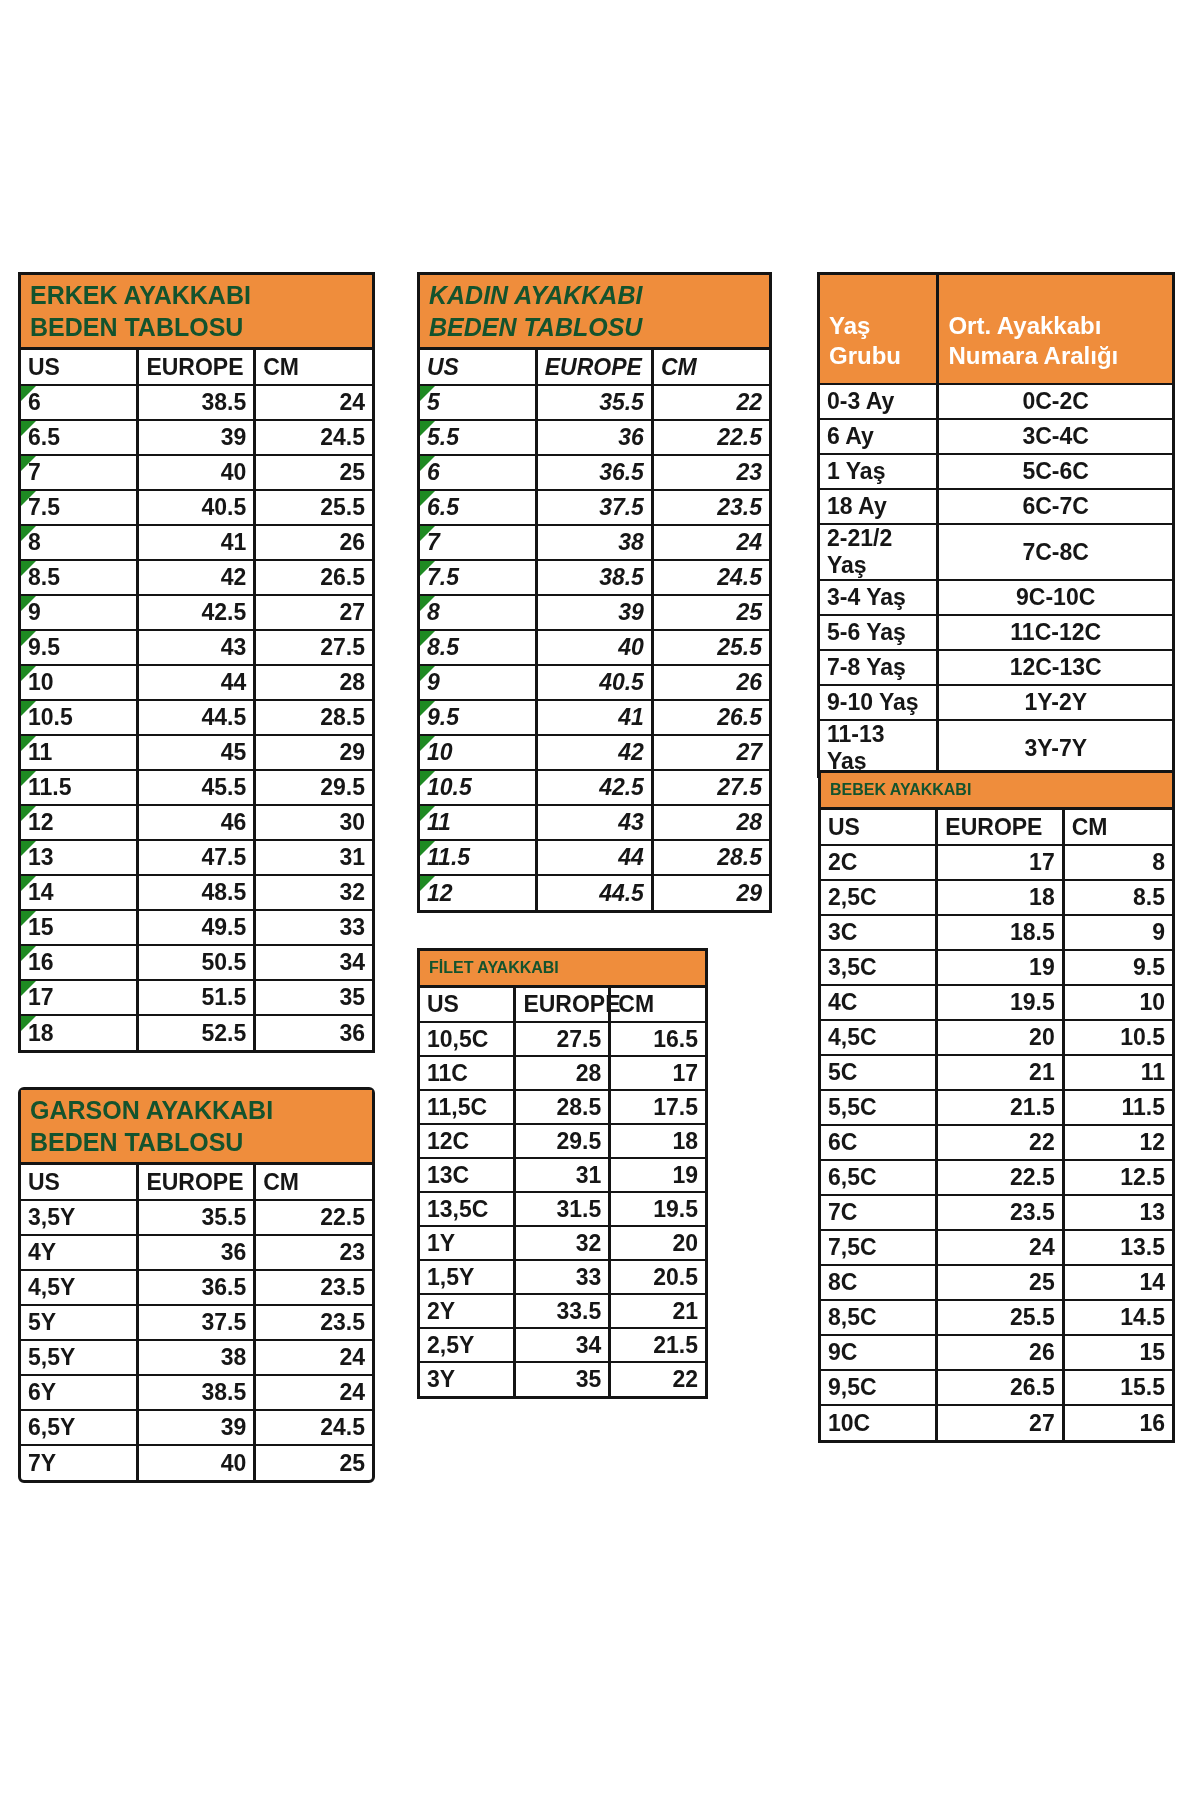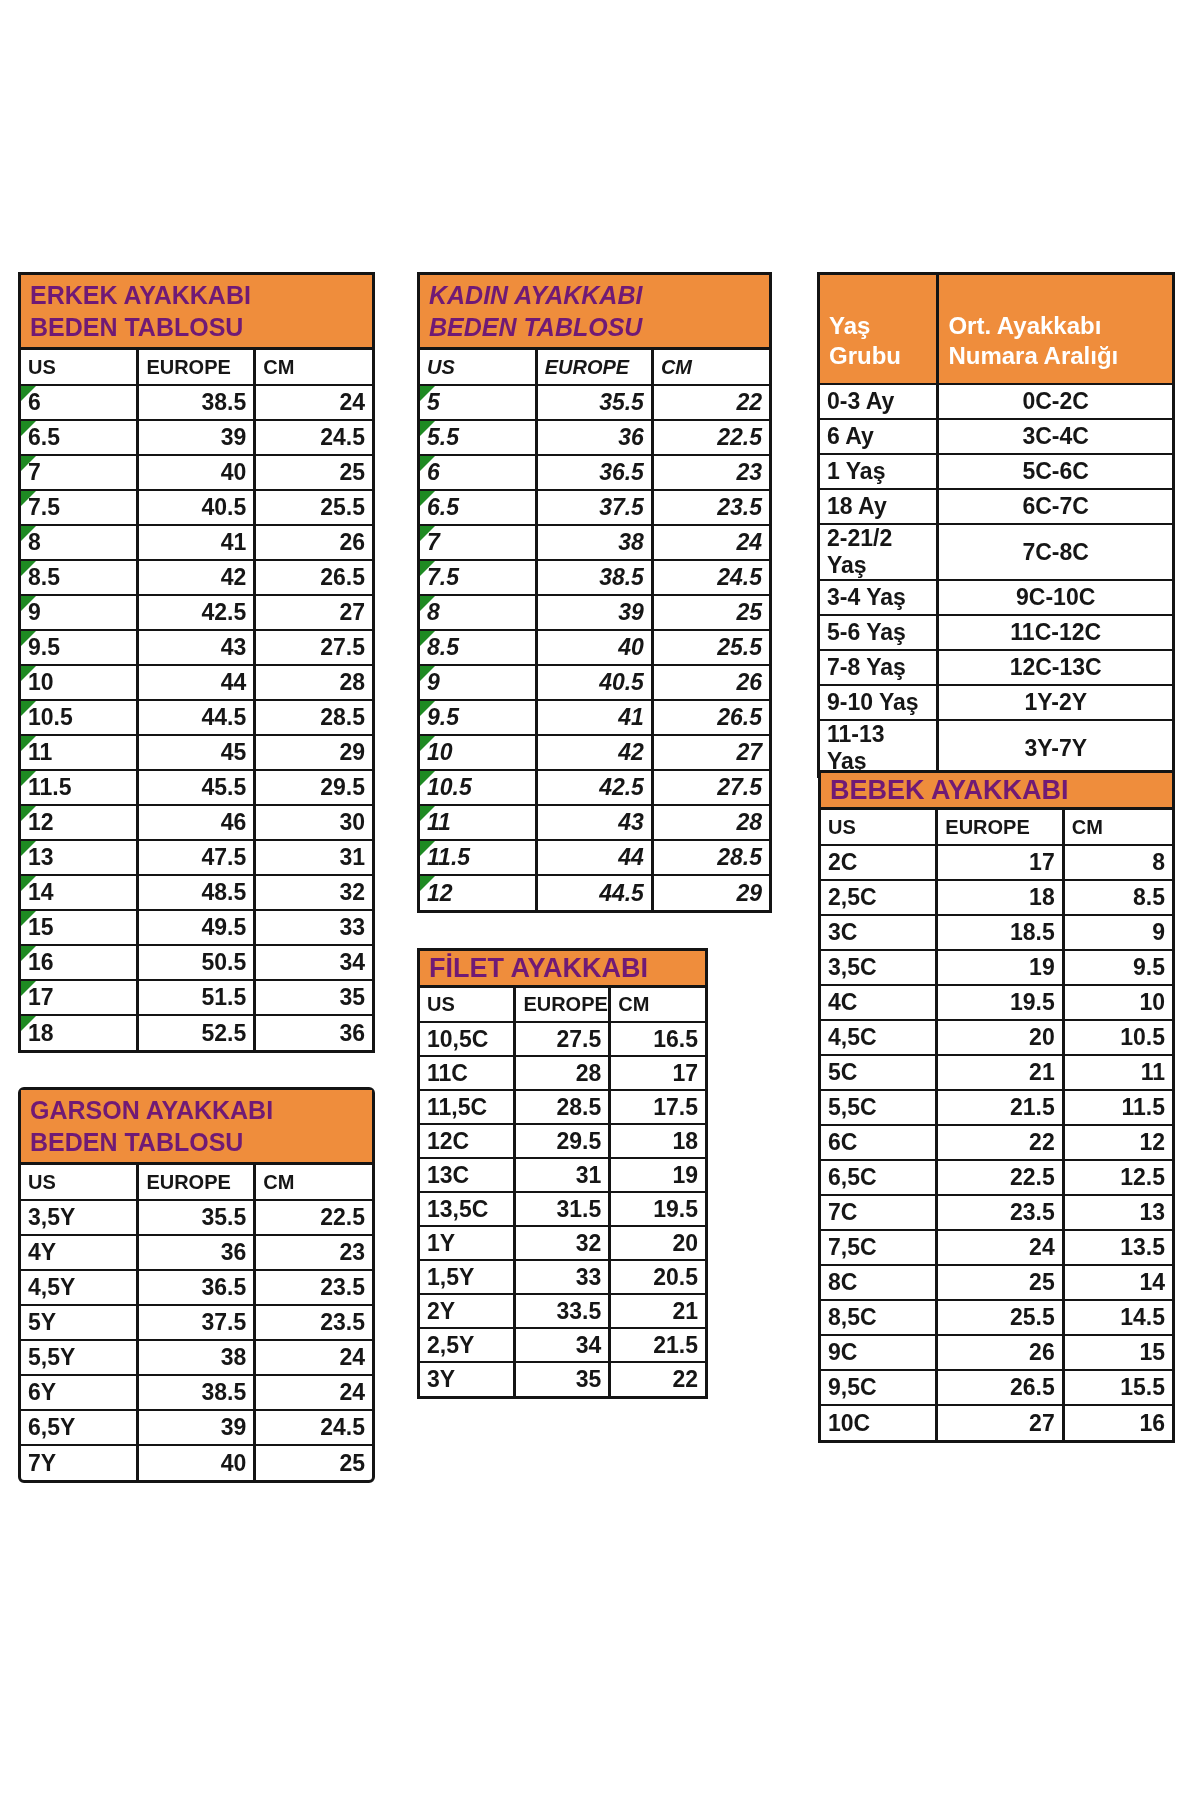--- a/index.html
+++ b/index.html
@@ -10,33 +10,33 @@
   }
   *{margin:0;padding:0;box-sizing:border-box;}
   html,body{background:#ffffff;}
   body{
     width:1200px;height:1800px;position:relative;
     font-family:"Liberation Sans",sans-serif;color:var(--ink);
   }
   .canvas{position:absolute;inset:0;}
   .tbl{position:absolute;border:3px solid var(--line);background:#fff;}
   .title{
-    background:var(--orange);color:#701a75;font-weight:bold;
+    background:var(--orange);color:#14532d;font-weight:bold;
     padding:4px 9px;border-bottom:3px solid var(--line);
     display:flex;flex-direction:column;justify-content:center;
   }
   .t2{height:75px;font-size:25px;line-height:1.28;}
-  .t1{height:37px;font-size:27px;}
+  .t1{height:37px;font-size:16px;}
   table.grid{width:100%;border-collapse:collapse;table-layout:fixed;}
   .grid th,.grid td{
     border:3px solid var(--line);
     border-top-width:2px;border-bottom-width:2px;
     height:35px;padding:0 7px;vertical-align:middle;
   }
-  .grid th{font-size:20px;font-weight:bold;text-align:left;background:#fff;}
+  .grid th{font-size:23px;font-weight:bold;text-align:left;background:#fff;}
   .grid td{font-size:23px;font-weight:bold;}
   .grid th:first-child,.grid td:first-child{border-left:none;}
   .grid th:last-child,.grid td:last-child{border-right:none;}
   .grid thead tr:first-child th{border-top:none;}
   .grid tbody tr:last-child td{border-bottom:none;}
   td.c-first{text-align:left;position:relative;}
   td.c-num{text-align:right;}
   td.marked::before{
     content:"";position:absolute;top:0;left:0;width:0;height:0;
     border-top:15px solid var(--green);border-right:15px solid transparent;

